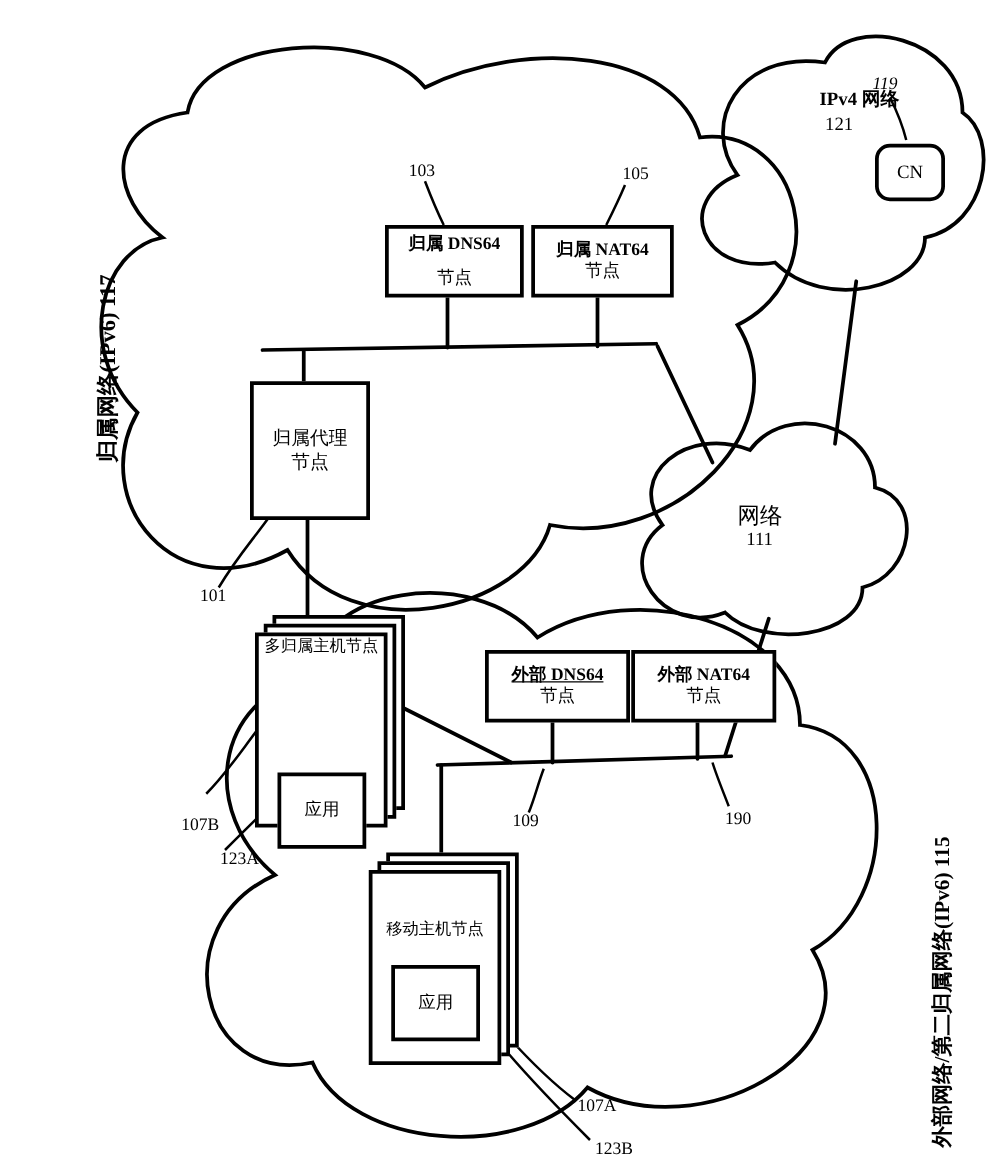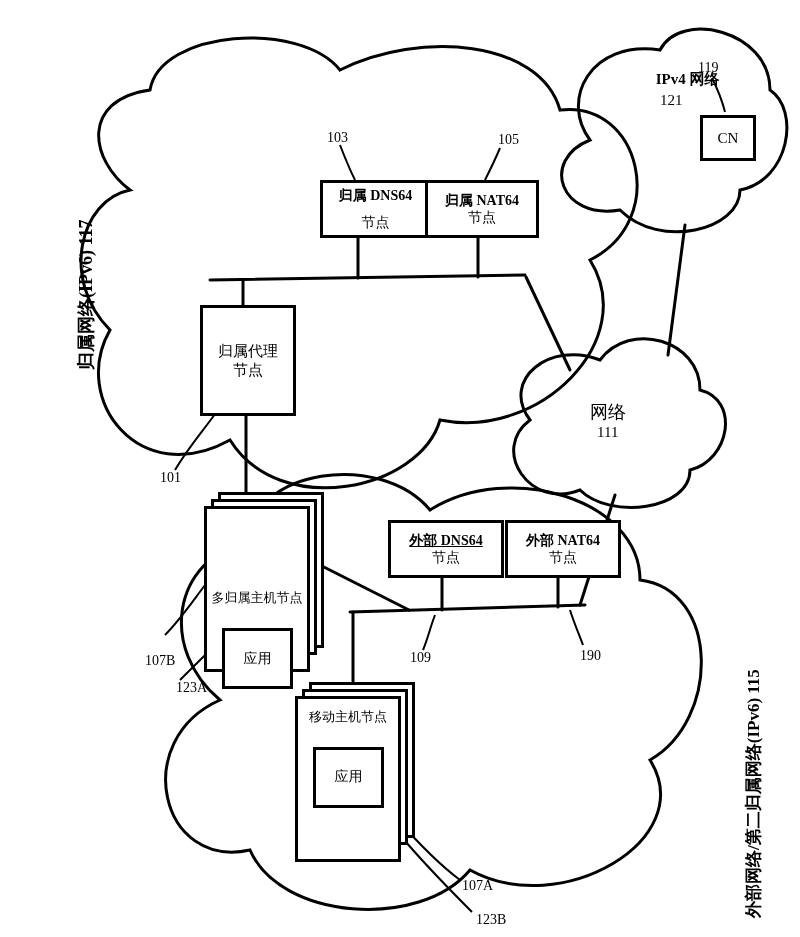--- a/index.html
+++ b/index.html
@@ -165,63 +165,63 @@
 
   <div style="position:absolute; left:590px; top:400px; font-size:18px;">网络</div>
   <div style="position:absolute; left:597px; top:424px; font-size:15px;">111</div>
 
   <div class="node" style="left:200px; top:305px; width:90px; height:105px;">
     <span class="line" style="font-size:15px;">归属代理</span>
     <span class="line" style="font-size:15px;">节点</span>
   </div>
   <span class="refnum" style="left:160px; top:470px;">101</span>
 
-  <div class="node" style="left:320px; top:180px; width:105px; height:52px;gap:12px;">
+  <div class="node" style="left:308px; top:180px; width:105px; height:52px;gap:12px;">
     <span class="line" style="font-weight:700; font-size:14px;">归属 DNS64</span>
     <span class="line" style="font-size:14px;">节点</span>
   </div>
   <span class="refnum" style="left:327px; top:130px;">103</span>
 
   <div class="node" style="left:425px; top:180px; width:108px; height:52px;">
     <span class="line" style="font-weight:700; font-size:14px;">归属 NAT64</span>
     <span class="line" style="font-size:14px;">节点</span>
   </div>
   <span class="refnum" style="left:498px; top:132px;">105</span>
 
-  <div class="node" style="left:700px; top:115px; width:50px; height:40px;">
+  <div class="node" style="left:700px; top:115px; width:50px; height:40px;border-radius:12px;">
     <span class="line" style="font-size:15px;">CN</span>
   </div>
-  <span class="refnum" style="left:698px; top:60px;">119</span>
+  <span class="refnum" style="left:698px; top:60px;font-style:italic;">119</span>
 
   <div class="node" style="left:388px; top:520px; width:110px; height:52px;">
     <span class="line" style="font-weight:700; font-size:14px;text-decoration:underline;">外部 DNS64</span>
     <span class="line" style="font-size:14px;">节点</span>
   </div>
   <span class="refnum" style="left:410px; top:650px;">109</span>
 
   <div class="node" style="left:505px; top:520px; width:110px; height:52px;">
     <span class="line" style="font-weight:700; font-size:14px;">外部 NAT64</span>
     <span class="line" style="font-size:14px;">节点</span>
   </div>
   <span class="refnum" style="left:580px; top:648px;">190</span>
 
   <div class="stack-shadow" style="left:218px; top:492px; width:100px; height:150px;"></div>
   <div class="stack-shadow" style="left:211px; top:499px; width:100px; height:150px;"></div>
-  <div class="node" style="left:204px; top:506px; width:100px; height:150px; justify-content:flex-end; padding-top:10px;">
+  <div class="node" style="left:204px; top:506px; width:100px; height:150px; justify-content:space-between; padding-top:0;">
     <span class="line" style="font-size:13px; line-height:1.2;">多归属主机节点</span>
     <div class="node" style="position:relative; left:15px; top:20px; width:65px; height:55px; border-width:3px;">
       <span class="line" style="font-size:14px;">应用</span>
     </div>
   </div>
   <span class="refnum" style="left:145px; top:638px;margin-top:15px;">107B</span>
   <span class="refnum" style="left:176px; top:680px;">123A</span>
 
   <div class="stack-shadow" style="left:309px; top:682px; width:100px; height:150px;"></div>
   <div class="stack-shadow" style="left:302px; top:689px; width:100px; height:150px;"></div>
-  <div class="node" style="left:295px; top:696px; width:100px; height:150px; justify-content:flex-start; padding-top:10px;">
+  <div class="node" style="left:295px; top:696px; width:100px; height:150px; justify-content:center; ">
     <span class="line" style="font-size:13px; line-height:1.2;">移动主机节点</span>
     <div class="node" style="position:relative; left:15px; top:20px; width:65px; height:55px; border-width:3px;">
       <span class="line" style="font-size:14px;">应用</span>
     </div>
   </div>
   <span class="refnum" style="left:462px; top:878px;">107A</span>
   <span class="refnum" style="left:476px; top:912px;">123B</span>
 
 </div>
 

